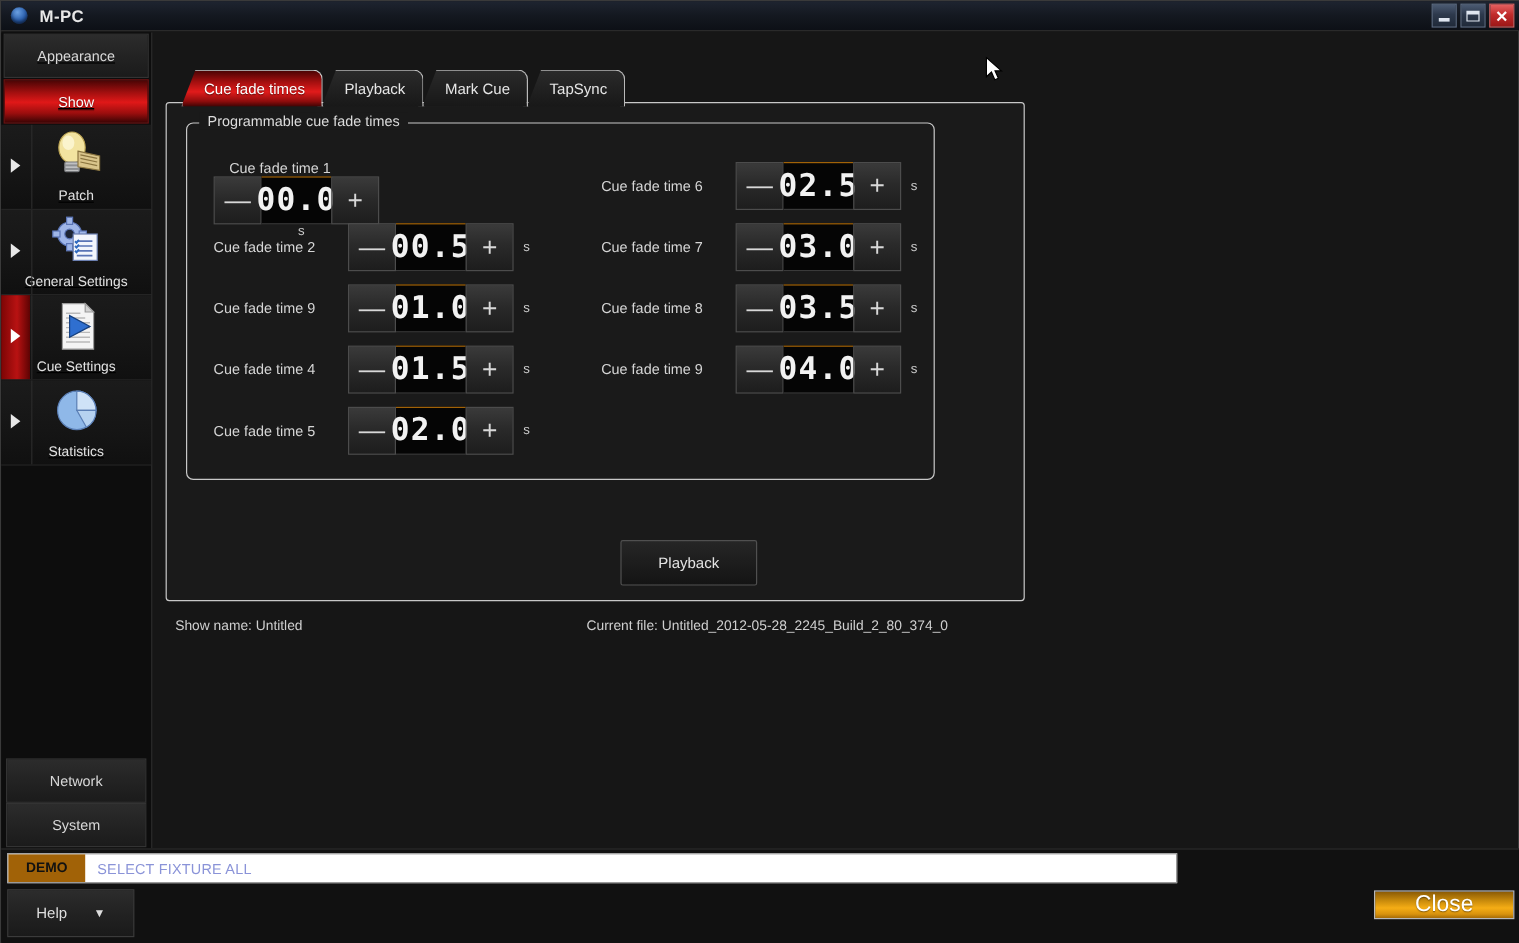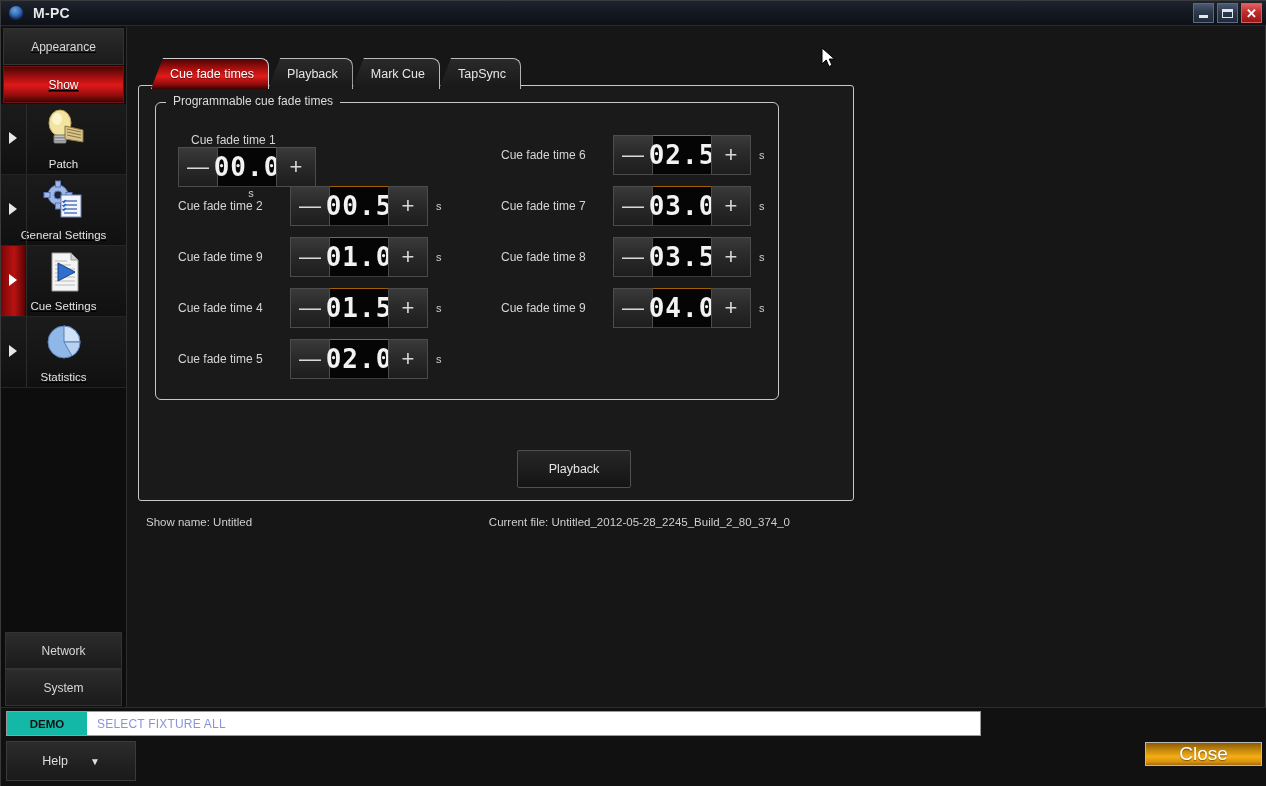--- a/index.html
+++ b/index.html
@@ -150,21 +150,21 @@
   #infoline { position: absolute; left: 137px; top: 512px; width: 656px; height: 22px; }
   #infoline .left { position: absolute; left: 8px; top: 3px; color: #cfcfcf; font-size: 11.5px; }
   #infoline .right { position: absolute; right: 4px; top: 3px; color: #cfcfcf; font-size: 11.5px; }
 
   
   #cmdbar {
     position: absolute; left: 5px; top: 710px; width: 975px; height: 25px;
     background: #ffffff; border: 1px solid #9a9a9a; display: flex; align-items: center;
   }
   #demo-badge {
-    width: 80px; height: 23px; background: #14b8a6; color: #111;
+    width: 64px; height: 23px; background: #a16207; color: #111;
     font-size: 11.5px; font-weight: bold; display: flex; align-items: center; justify-content: center;
   }
   #cmd-text { margin-left: 10px; color: #8a93d8; font-size: 12px; letter-spacing: .2px; }
 
   #statusbar {
     position: absolute; left: 985px; top: 708px; width: 281px; height: 30px;
     display: flex; align-items: center; color: #d5d5d5; font-size: 12px;
   }
   .sb-cell { display: flex; align-items: center; justify-content: center; height: 28px; padding: 0 7px;
              border-right: 1px dotted #4a4a4a; }
@@ -172,21 +172,21 @@
              background:
                repeating-linear-gradient(to right, transparent 0 3px, #d8d8d8 3px 4px),
                repeating-linear-gradient(to bottom, transparent 0 3px, #d8d8d8 3px 4px);
   }
   .sun-icon { width: 18px; height: 18px; position: relative; }
   .sun-icon::before { content:""; position:absolute; left:5px; top:5px; width:8px; height:8px; border-radius:50%; background:#dcdcdc; }
   .sun-ray { position:absolute; left:8px; top:0; width:2px; height:18px; background:#cfcfcf; transform-origin: 50% 50%; }
   .led { width: 18px; height: 17px; border: 1px solid #6a6a6a; }
 
   #helpbtn {
-    position: absolute; left: 5px; top: 740px; width: 130px; height: 40px;
+    position: absolute; left: 5px; top: 740px; width: 106px; height: 40px;
     background: linear-gradient(to bottom, #2c2c2c 0%, #222 50%, #1a1a1a 100%);
     border: 1px solid #3b3b3b;
     display: flex; align-items: center; justify-content: center; gap: 22px;
     color: #dedede; font-size: 12.5px;
   }
   #closebtn {
     position: absolute; left: 1144px; top: 741px; width: 117px; height: 24px;
     background: linear-gradient(to bottom, #8a5a05 0%, #c98b0c 35%, #f5ad15 62%, #d9930d 85%, #a66c07 100%);
     border: 1px solid #b9b9b9;
     display: flex; align-items: center; justify-content: center;

